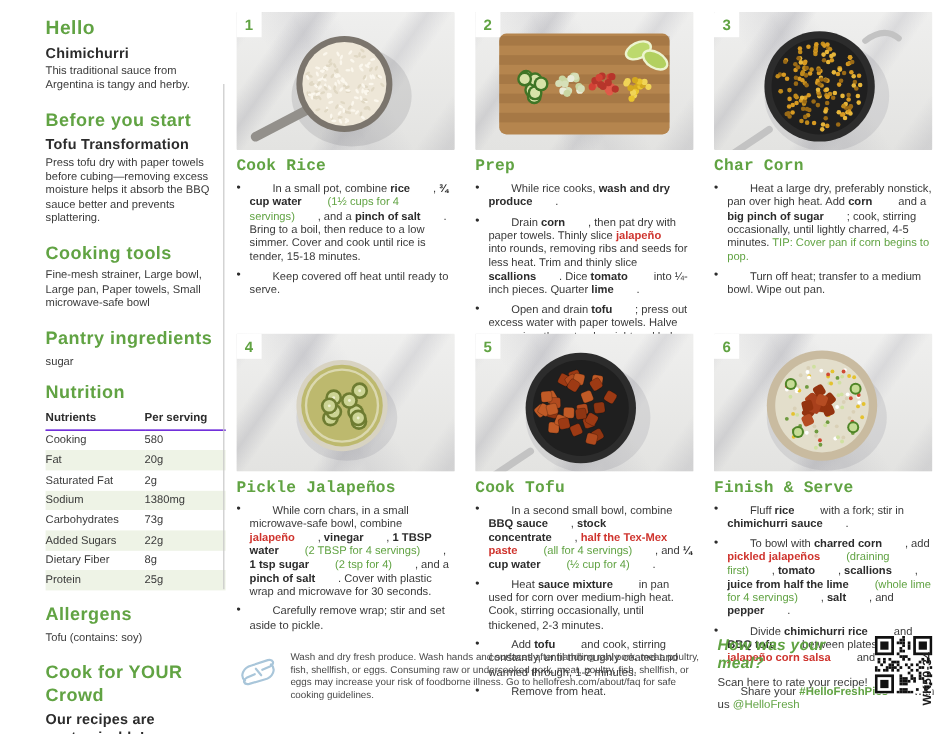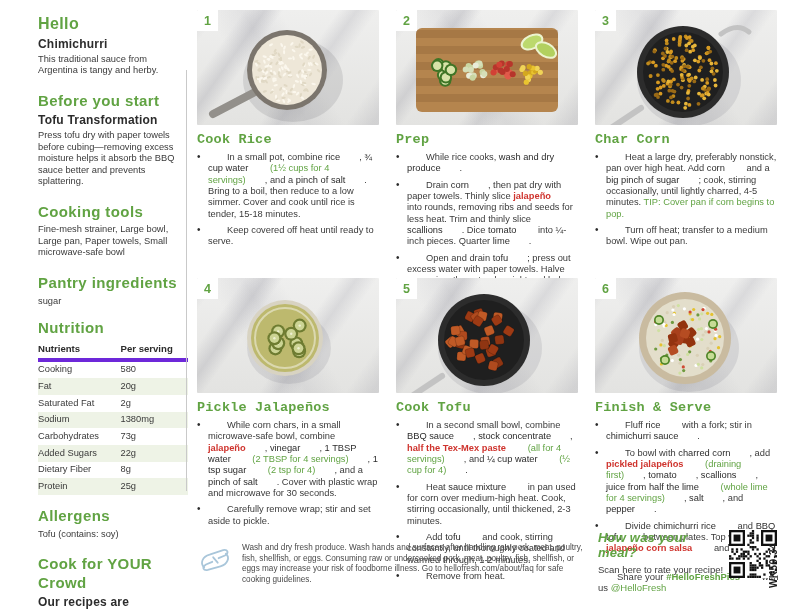--- a/index.html
+++ b/index.html
@@ -15,29 +15,29 @@
   
   .sidebar{position:absolute; left:38px; top:14px; width:150px; font-size:9.3px; line-height:1.24;}
   .g-head{color:var(--green); font-weight:bold; font-size:15px; letter-spacing:.4px; margin-bottom:3px;}
   .g-head.big{font-size:16px;}
   .sub-head{color:var(--bold); font-weight:bold; font-size:12px; margin-bottom:2px; letter-spacing:.2px;}
   .sb-section{margin-bottom:15px;}
   .sb-section.tight{margin-bottom:12px;}
   .nutrition-table{width:100%; border-collapse:collapse; font-size:9.3px; margin-top:2px;}
   .nutrition-table th{
     text-align:left; font-size:9.6px; color:var(--bold);
-    border-bottom:4px solid #6d28d9; padding:2px 0 3px;
+    border-bottom:1px solid #6d28d9; padding:2px 0 3px;
   }
   .nutrition-table td{padding:2.6px 0; color:var(--text);}
   .nutrition-table td:last-child, .nutrition-table th:last-child{width:45%;}
   .nutrition-table tr.shade{background:var(--shade);}
   .divider{position:absolute; left:186px; top:70px; width:1px; height:421px; background:#c9c9c9;}
   
   .sg-p{color:var(--text);padding-left:19px;}
-  .sg-b{color:var(--bold); font-weight:normal;}
+  .sg-b{color:var(--bold); font-weight:bold;}
   .sg-r{color:var(--red); font-weight:bold;}
   .sg-g{color:var(--green);}
   .sg-G{color:var(--green); font-weight:bold;}
   
   .main{position:absolute; left:197px; top:10px; width:580px;}
   .steps-grid{display:grid; grid-template-columns:repeat(3,182px); column-gap:17px; grid-template-rows:253px auto; row-gap:15px;}
   .step{position:relative;}
   .photo{
     position:relative; width:182px; height:115px; overflow:hidden; border-radius:1px;
     background:

